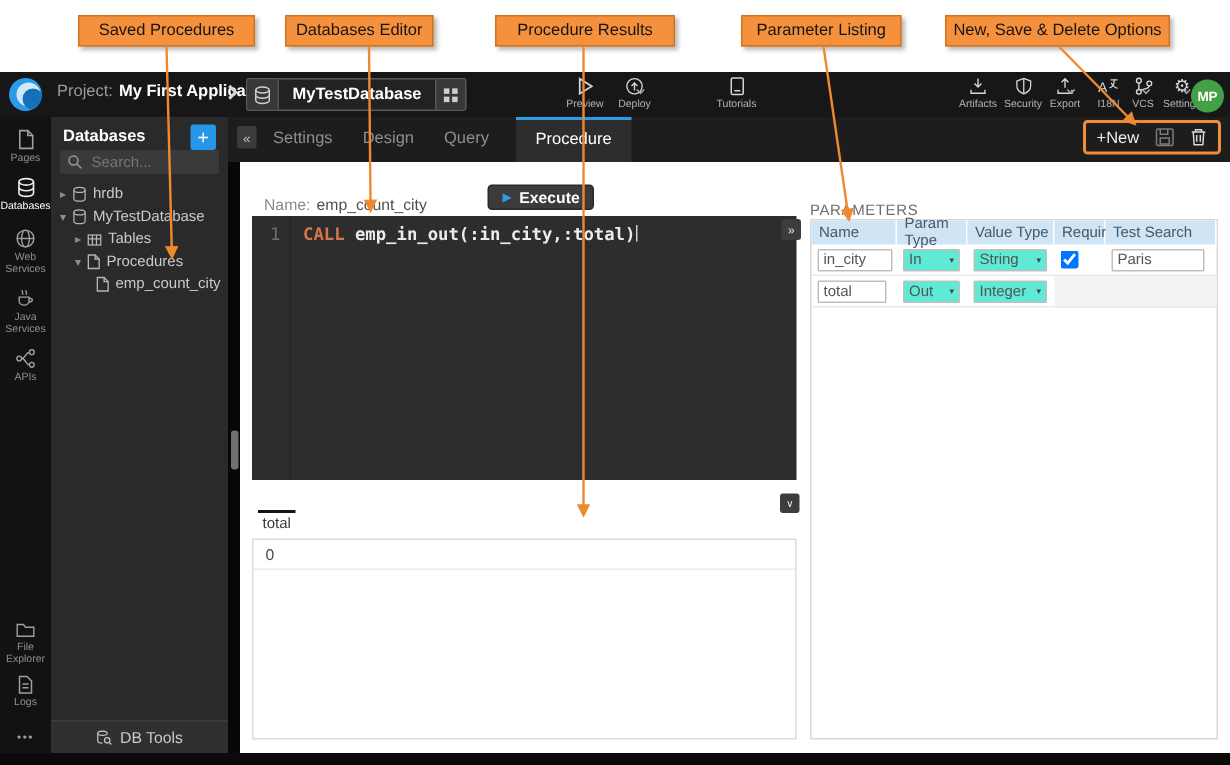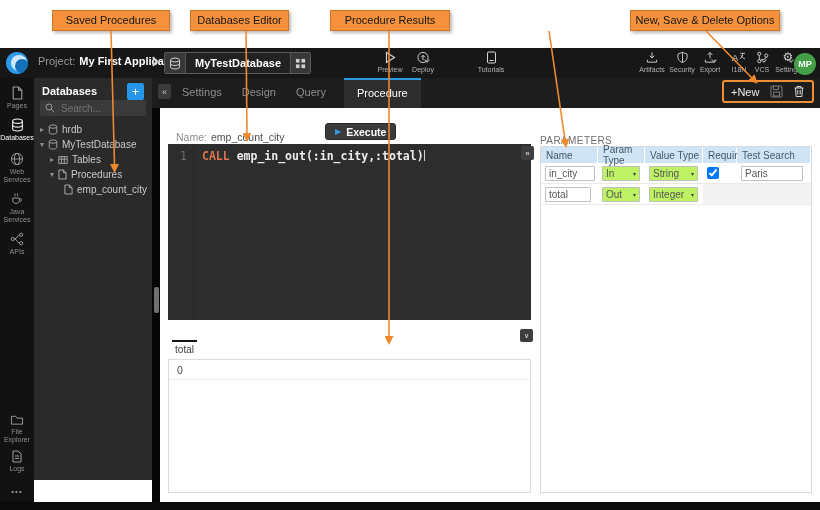--- a/index.html
+++ b/index.html
@@ -100,36 +100,37 @@
   .paramstitle{position:absolute;left:540px;top:135px;color:#6e6e6e;font-size:10px;letter-spacing:.4px;}
   .paramspanel{position:absolute;left:540px;top:146px;width:272px;height:347px;border:1px solid #d9d9d9;background:#fff;}
   .pgrid{display:grid;grid-template-columns:57px 47px 58px 34px 74px;}
   .hcell{height:16px;background:#cfe4f4;color:#44586a;font-size:10px;display:flex;align-items:center;
          padding-left:5px;border-right:1px solid #fff;}
   .hcell:last-child{border-right:none;}
   .pcell{height:21px;display:flex;align-items:center;padding-left:4px;border-bottom:1px solid #e9e9e9;}
   .pcell.dis{background:#f3f3f3;}
   .pinput{height:15px;border:1px solid #bfbfbf;font-size:10px;color:#555;padding:0 3px;border-radius:1px;
           font-family:"Liberation Sans",sans-serif;outline:none;}
-  .pselect{height:15px;border:1px solid #bfbfbf;border-radius:1px;background:#bef264;display:flex;align-items:center;
+  .pselect{height:15px;border:1px solid #bfbfbf;border-radius:1px;background:#5eead4;display:flex;align-items:center;
            justify-content:space-between;padding:0 3px;font-size:10px;color:#555;}
   .pselect .sc{font-size:6px;color:#444;margin-left:4px;}
   .pcb{width:12px;height:12px;margin:0;}
 
   .bottombar{position:absolute;left:0;top:502px;width:820px;height:8px;background:#0b0b0b;}
   svg.ic{display:block;}
 </style>
 </head>
 <body>
 
 <div class="stage">
 
   <div class="callout" style="left:52px;width:118px;">Saved Procedures</div>
   <div class="callout" style="left:190px;width:99px;">Databases Editor</div>
   <div class="callout" style="left:330px;width:120px;">Procedure Results</div>
+  <div class="callout" style="left:494px;width:107px;">Parameter Listing</div>
   <div class="callout" style="left:630px;width:150px;">New, Save &amp; Delete Options</div>
 
   <svg class="arrows" viewBox="0 0 820 510">
     <defs>
       <marker id="ah" viewBox="0 0 10 10" refX="1" refY="5" markerWidth="11" markerHeight="9" orient="auto" markerUnits="userSpaceOnUse">
         <path d="M0,0 L10,5 L0,10 Z" fill="#ee8a2e"></path>
       </marker>
     </defs>
     <line x1="111" y1="31" x2="114.5" y2="165" stroke="#ee8a2e" stroke-width="1.6" marker-end="url(#ah)"></line>
     <line x1="246" y1="31" x2="247" y2="134" stroke="#ee8a2e" stroke-width="1.6" marker-end="url(#ah)"></line>
@@ -344,20 +345,29 @@
       <div class="trow ind2">
         <span class="tico">
             <svg class="ic" width="9" height="11" viewBox="0 0 10 12">
               <path d="M1 1h5l3 3v7H1z" fill="none" stroke="#b5b5b5"></path>
               <path d="M6 1v3h3" fill="none" stroke="#b5b5b5"></path>
             </svg>
           </span>
         <span>emp_count_city</span>
       </div>
     </div>
+    <div class="dbtools">
+      <svg class="ic" width="11" height="12" viewBox="0 0 14 14">
+          <ellipse cx="5.5" cy="3" rx="4" ry="1.8" fill="none" stroke="#c9c9c9"></ellipse>
+          <path d="M1.5 3v6.5c0 1 1.8 1.8 4 1.8" fill="none" stroke="#c9c9c9"></path>
+          <circle cx="9.5" cy="9" r="2.3" fill="none" stroke="#c9c9c9"></circle>
+          <path d="M11.2 10.7l1.8 1.8" stroke="#c9c9c9"></path>
+        </svg>
+      <span>DB Tools</span>
+    </div>
   </div>
 
   <div class="strip">
     <div class="thumb"></div>
   </div>
 
   <div class="tabbar">
     <div class="collapse-btn">«</div>
     <div class="tabs">
       <div class="tab">Settings</div>

